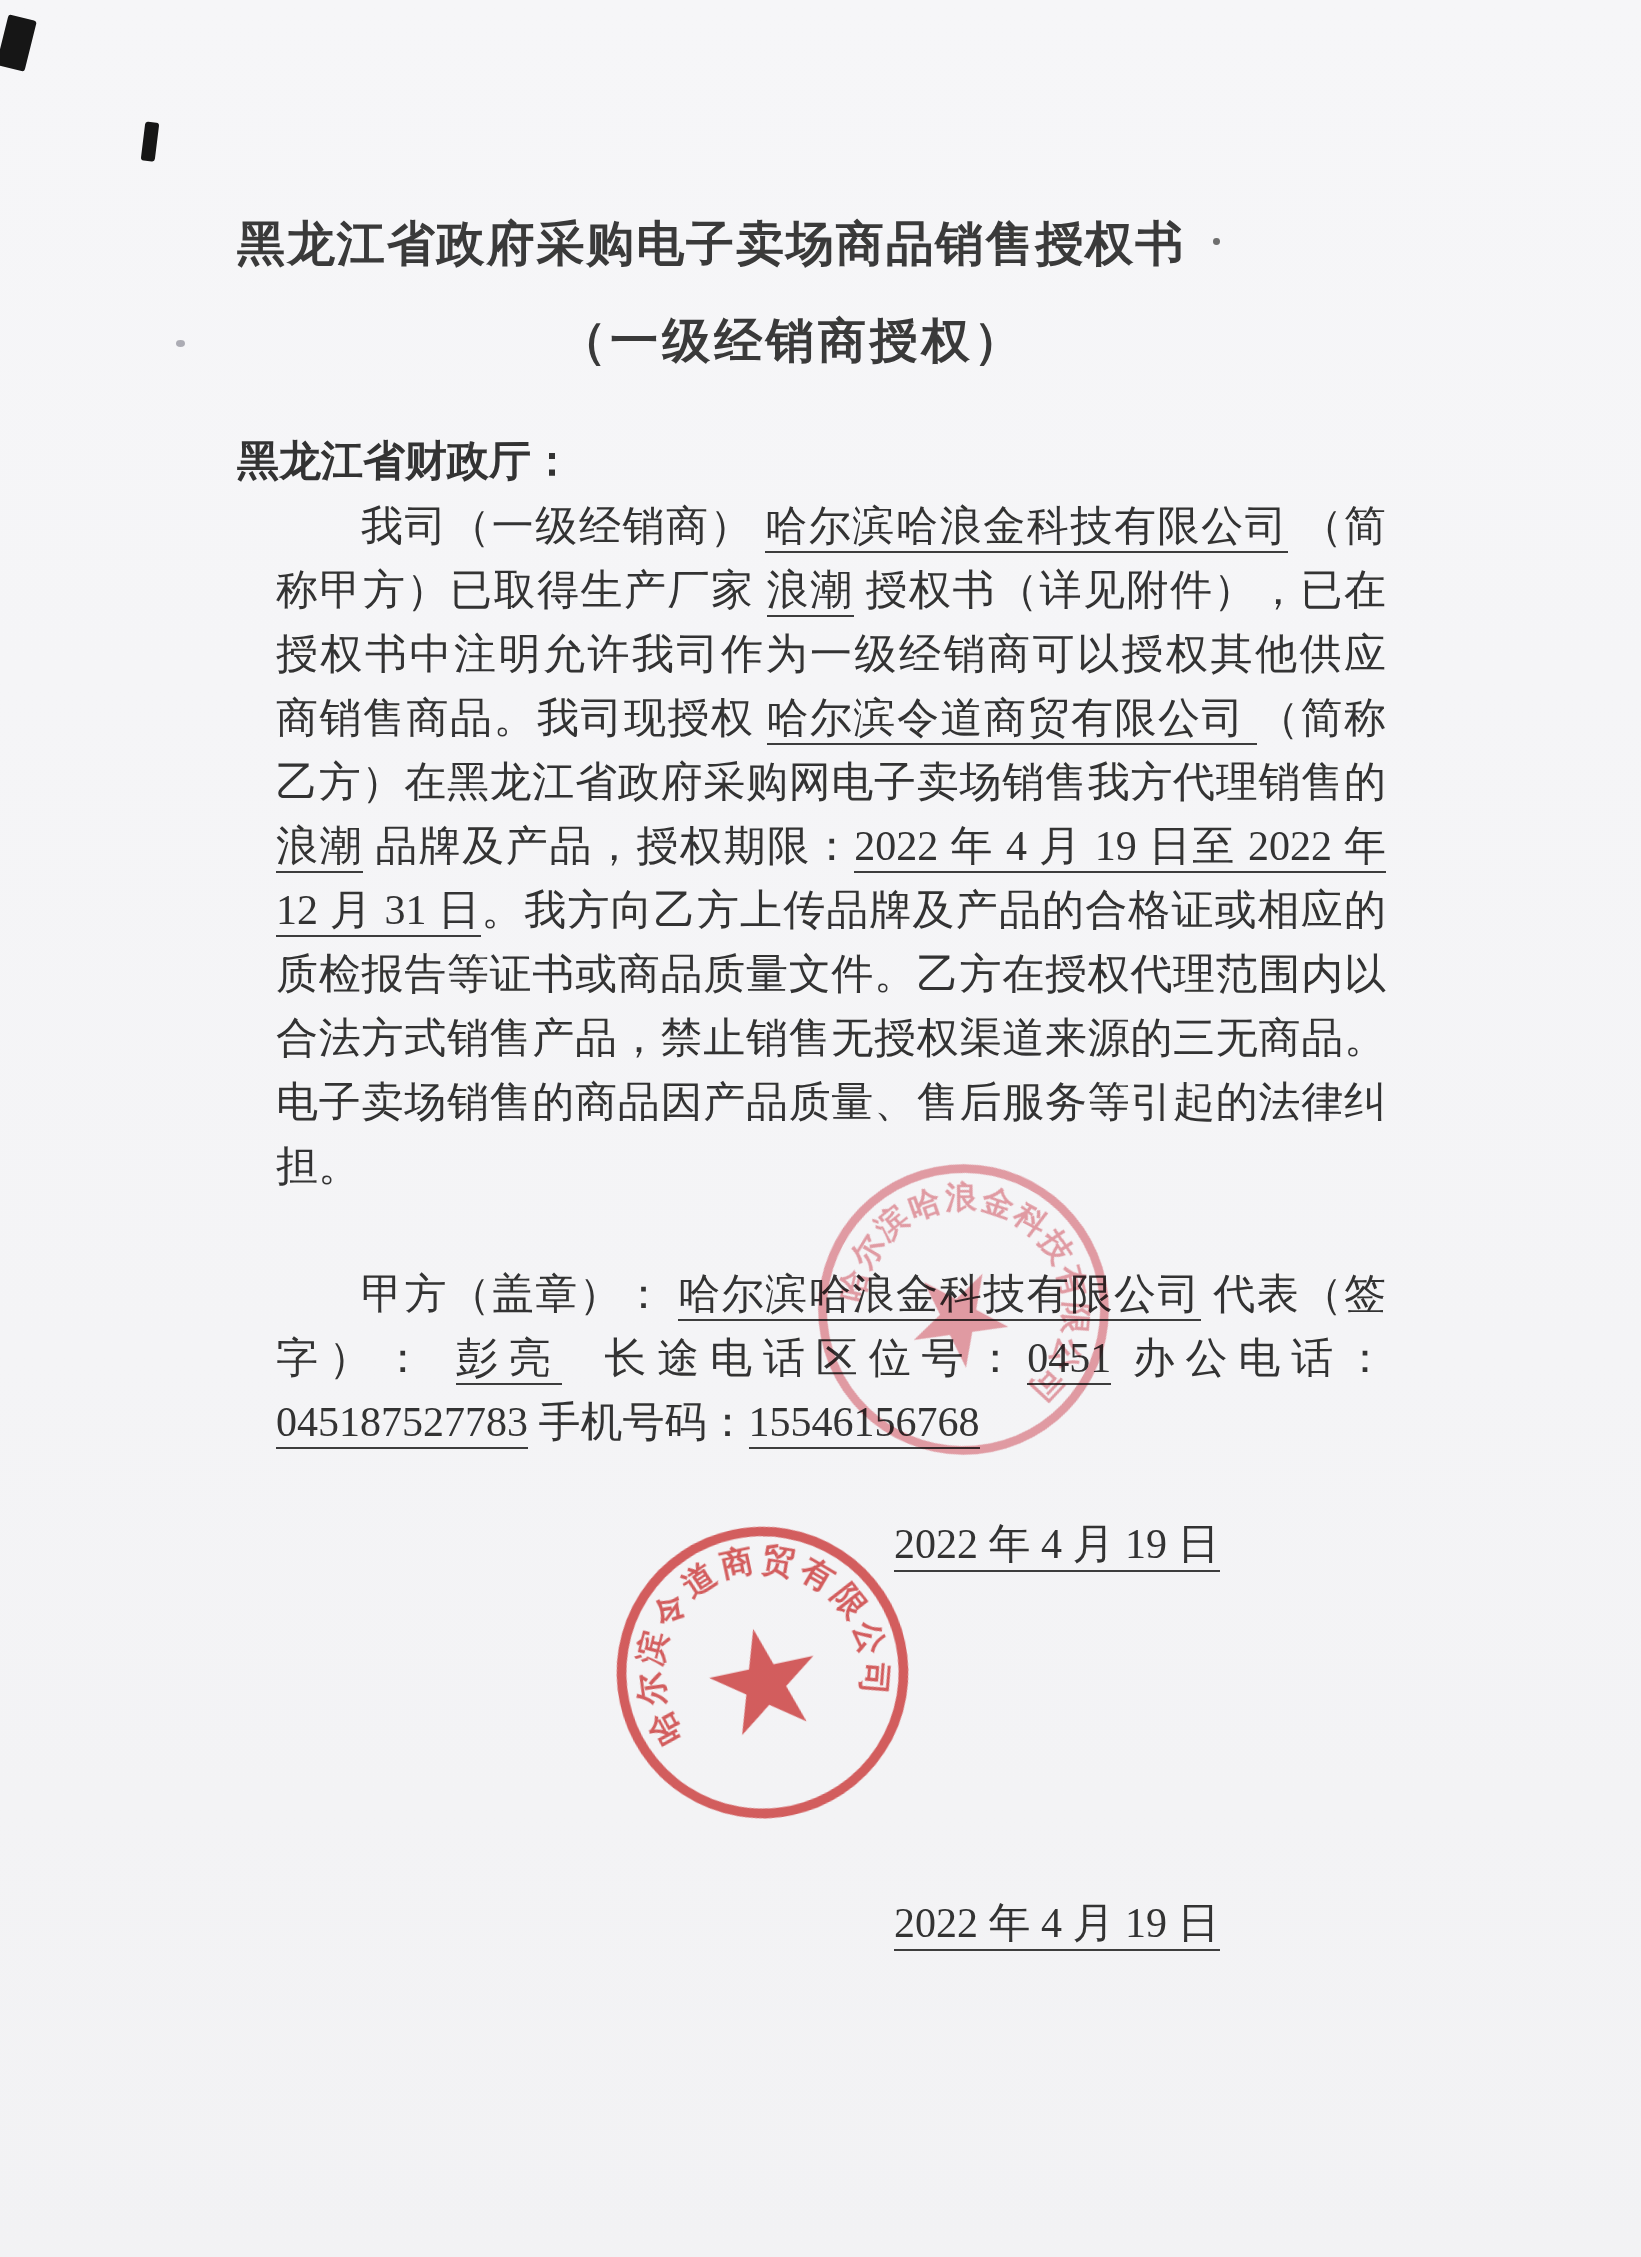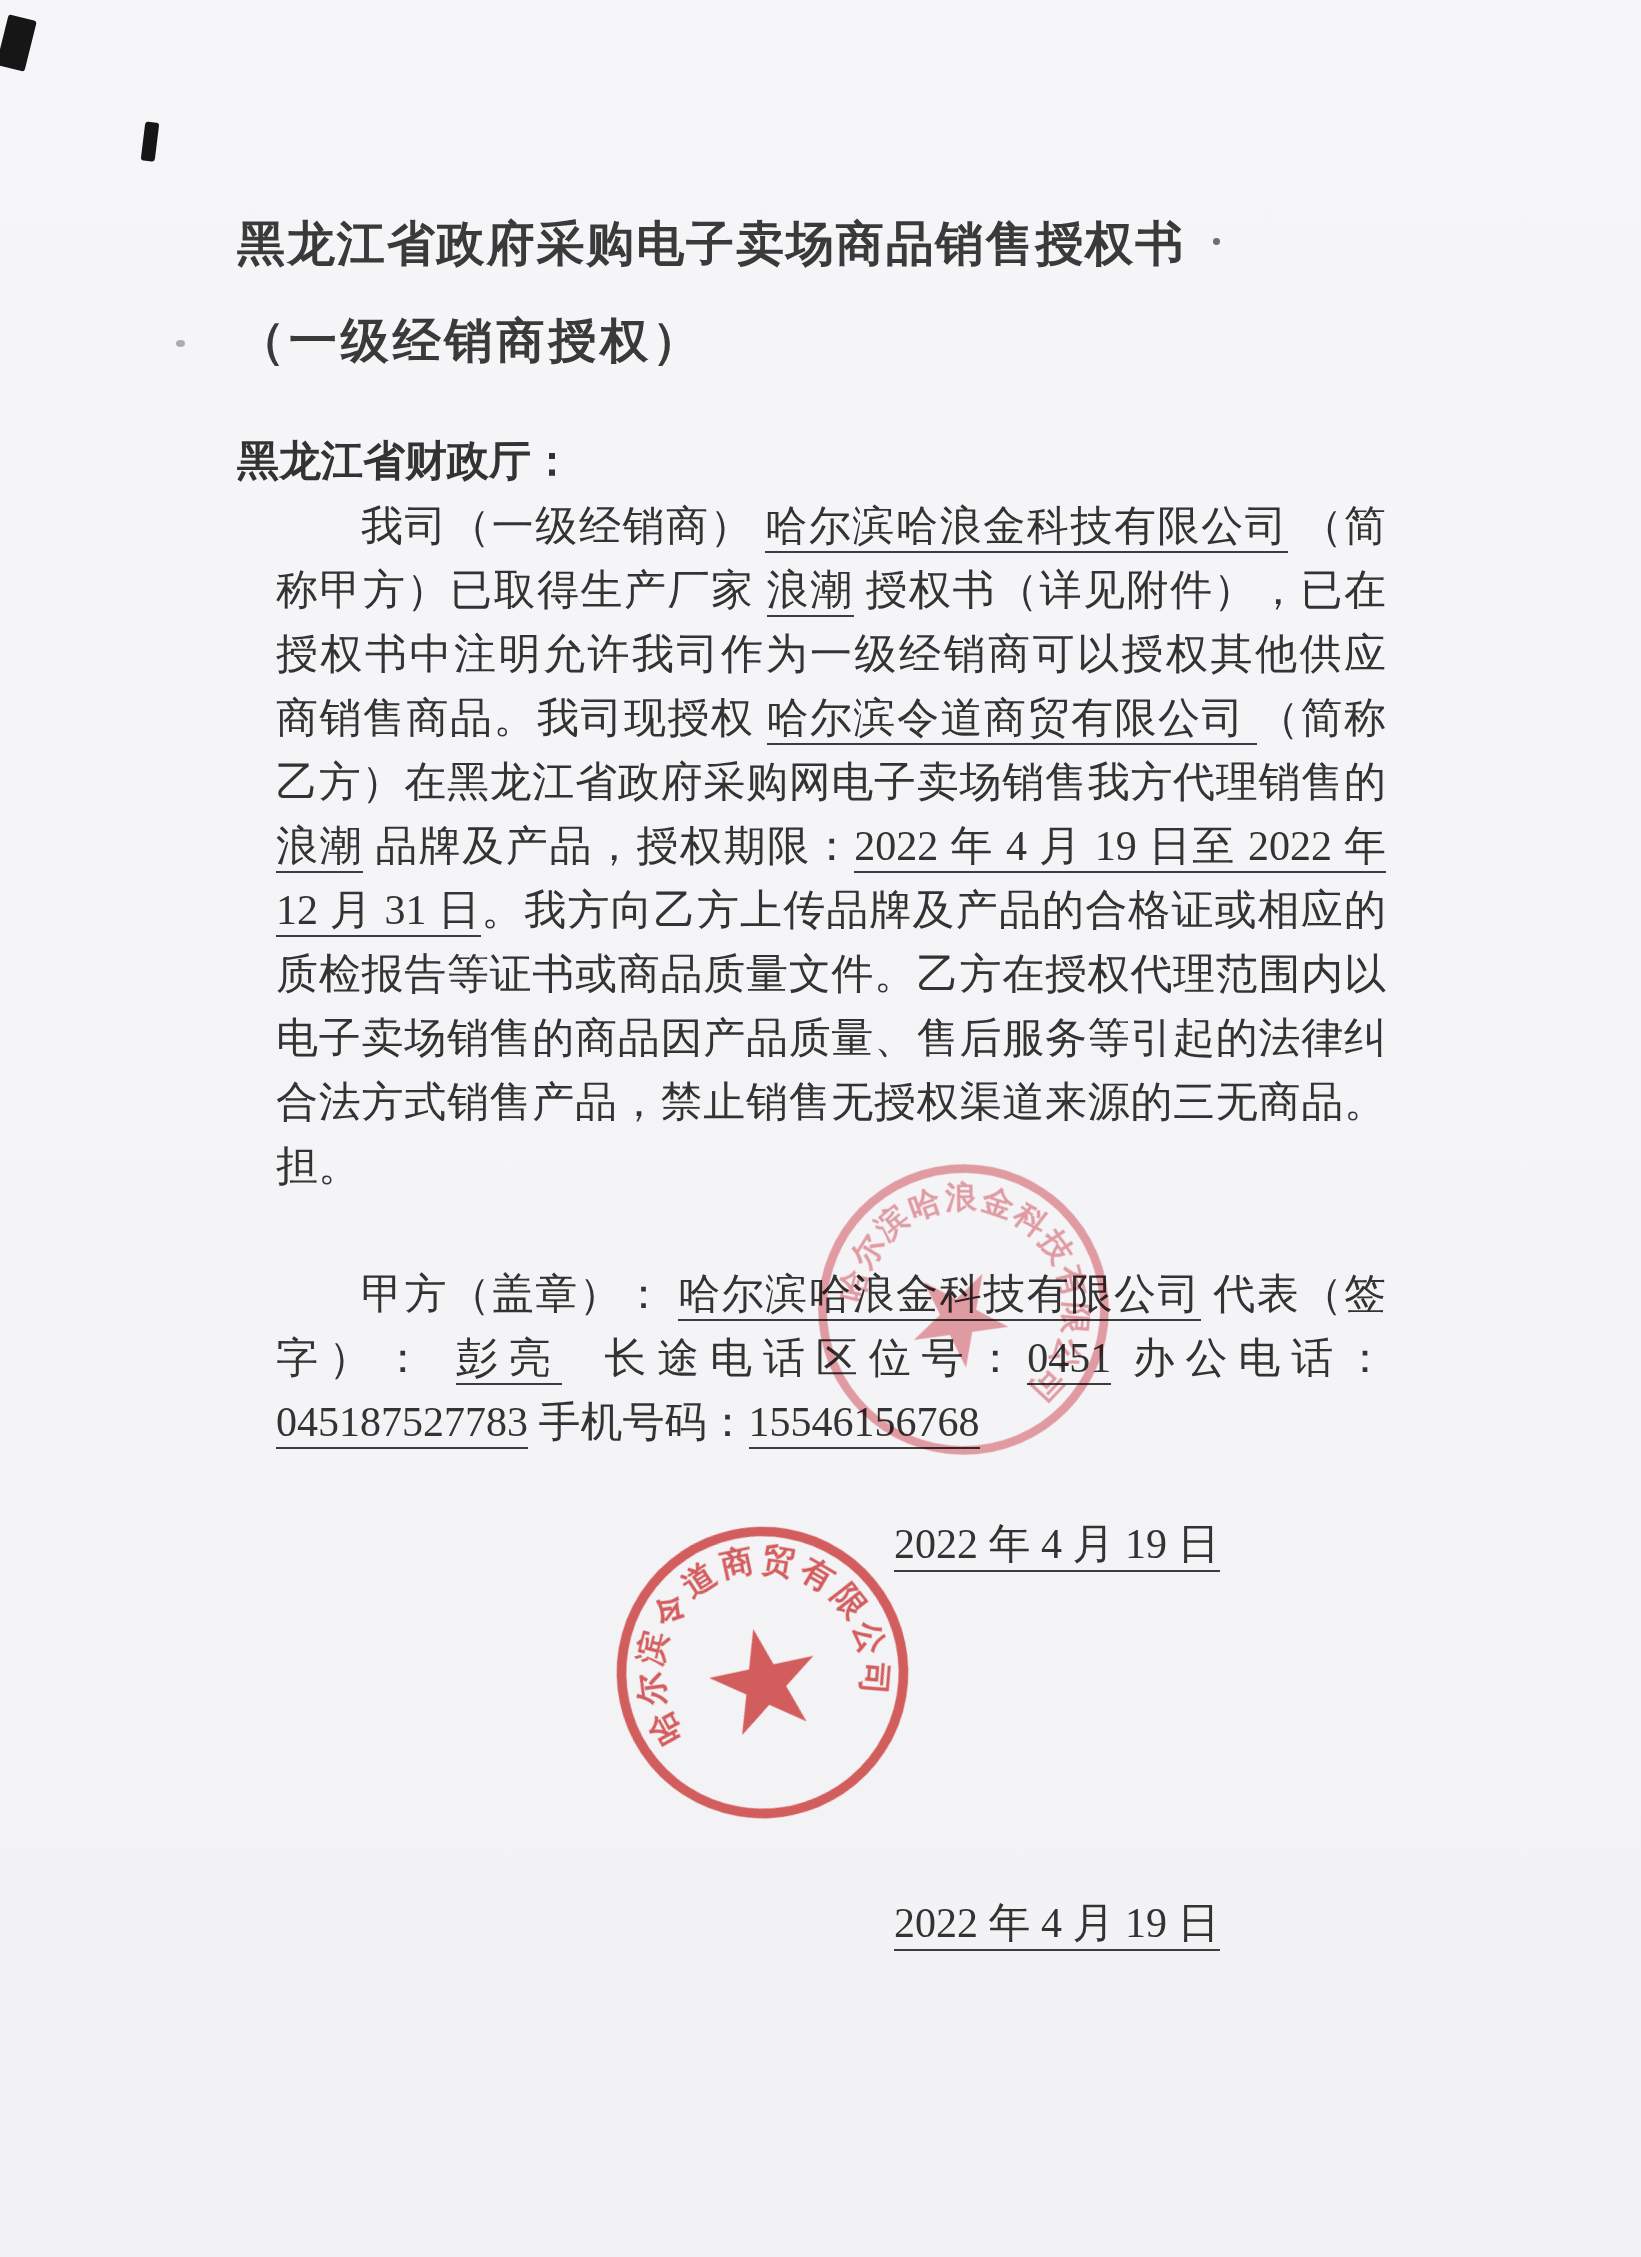--- a/index.html
+++ b/index.html
@@ -13,21 +13,21 @@
   }
   .textblock{position:absolute;left:237px;top:0;width:1110px;height:2257px;}
   .doc-title{
     position:absolute;top:210px;left:0;width:100%;
     font-size:48px;font-weight:700;letter-spacing:1.9px;
     text-align:left;line-height:68px;color:#3a3a3a;
   }
   .doc-subtitle{
     position:absolute;top:307px;left:0;width:100%;
     font-size:48px;font-weight:700;letter-spacing:3.9px;
-    line-height:68px;color:#3a3a3a;
+    text-align:center;line-height:68px;color:#3a3a3a;
   }
   .salutation{
     position:absolute;top:431px;left:0;
     font-size:42px;line-height:60px;color:#333;font-weight:bold;
   }
   .lines{position:absolute;left:0;width:100%;margin-left:39px;}
   .line{
     height:64px;line-height:64px;font-size:42px;color:#333;
     white-space:pre-wrap;
   }
@@ -64,22 +64,22 @@
 
     <div id="paragraph" class="lines" style="top:494px">
         <div class="line indent justify"><span class="seg">我司（一级经销商） </span><span class="seg u">哈尔滨哈浪金科技有限公司</span><span class="seg"> （简</span></div>
         <div class="line justify"><span class="seg">称甲方）已取得生产厂家 </span><span class="seg u">浪潮</span><span class="seg"> 授权书（详见附件），已在</span></div>
         <div class="line justify"><span class="seg">授权书中注明允许我司作为一级经销商可以授权其他供应</span></div>
         <div class="line justify"><span class="seg">商销售商品。我司现授权 </span><span class="seg u">哈尔滨令道商贸有限公司 </span><span class="seg">（简称</span></div>
         <div class="line justify"><span class="seg">乙方）在黑龙江省政府采购网电子卖场销售我方代理销售的</span></div>
         <div class="line justify"><span class="seg u">浪潮</span><span class="seg"> 品牌及产品，授权期限：</span><span class="seg u">2022 年 4 月 19 日至 2022 年</span></div>
         <div class="line justify"><span class="seg u">12 月 31 日</span><span class="seg">。我方向乙方上传品牌及产品的合格证或相应的</span></div>
         <div class="line justify"><span class="seg">质检报告等证书或商品质量文件。乙方在授权代理范围内以</span></div>
+        <div class="line justify"><span class="seg">合法方式销售产品，禁止销售无授权渠道来源的三无商品。</span></div>
         <div class="line justify"><span class="seg">电子卖场销售的商品因产品质量、售后服务等引起的法律纠</span></div>
-        <div class="line justify"><span class="seg">合法方式销售产品，禁止销售无授权渠道来源的三无商品。</span></div>
         <div class="line"><span class="seg">担。</span></div>
       </div>
 
     <div id="party-a" class="lines" style="top:1262px">
         <div class="line indent justify"><span class="seg">甲方（盖章）： </span><span class="seg u">哈尔滨哈浪金科技有限公司</span><span class="seg"> 代表（签</span></div>
         <div class="line justify"><span class="seg">字）： </span><span class="seg u">彭亮</span><span class="seg">  长途电话区位号：</span><span class="seg u">0451</span><span class="seg"> 办公电话：</span></div>
         <div class="line"><span class="seg u">045187527783</span><span class="seg"> 手机号码：</span><span class="seg u">15546156768</span></div>
       </div>
     <div class="date-line" style="top:1454px">
       <span class="u">2022 年 4 月 19 日</span>

